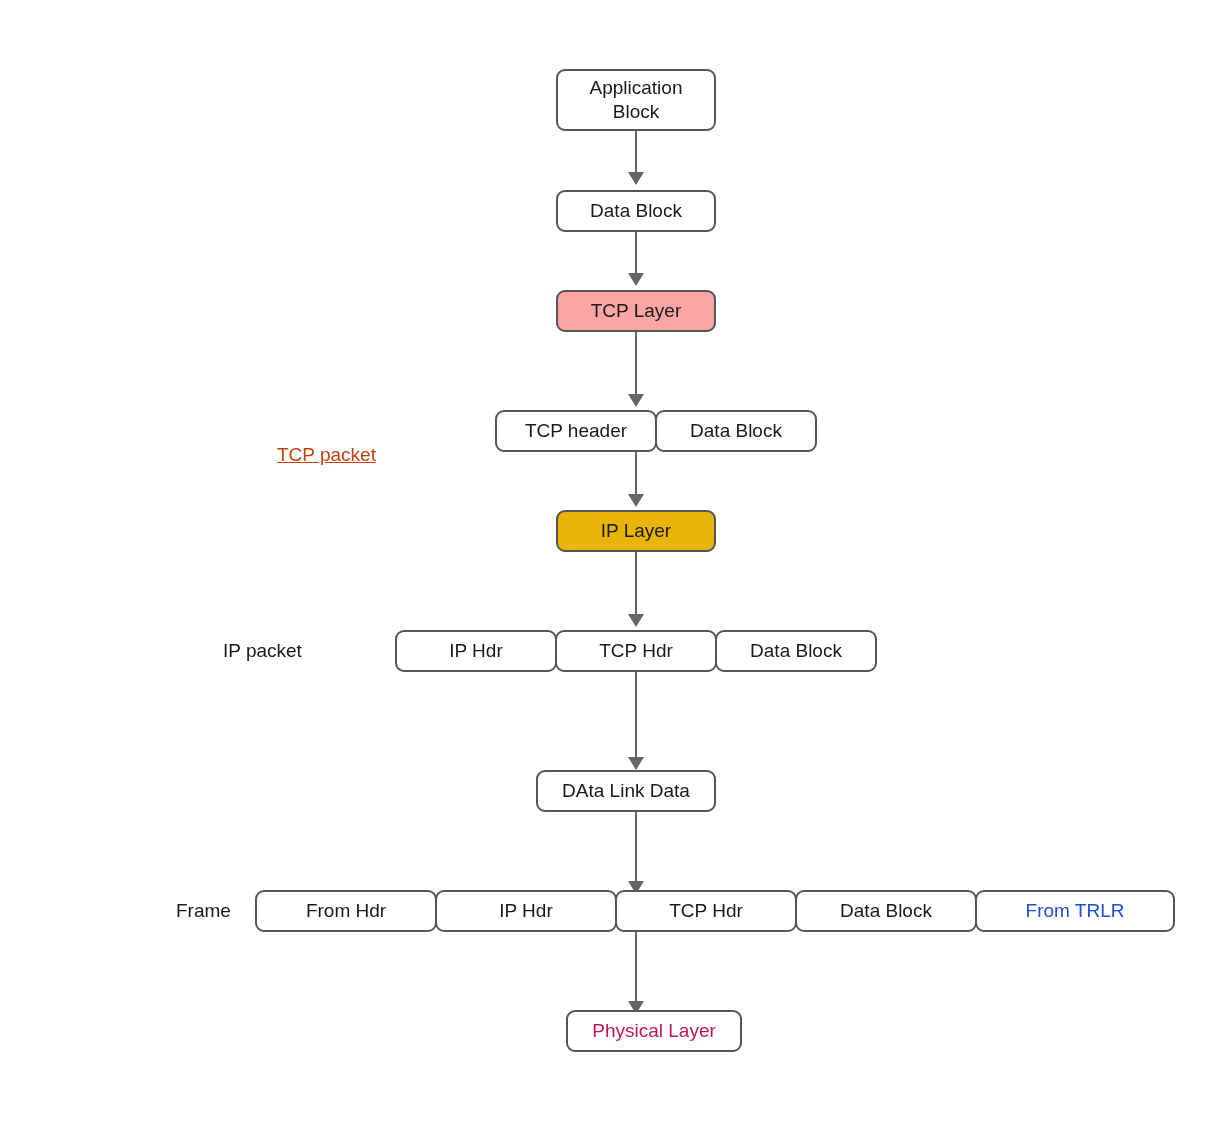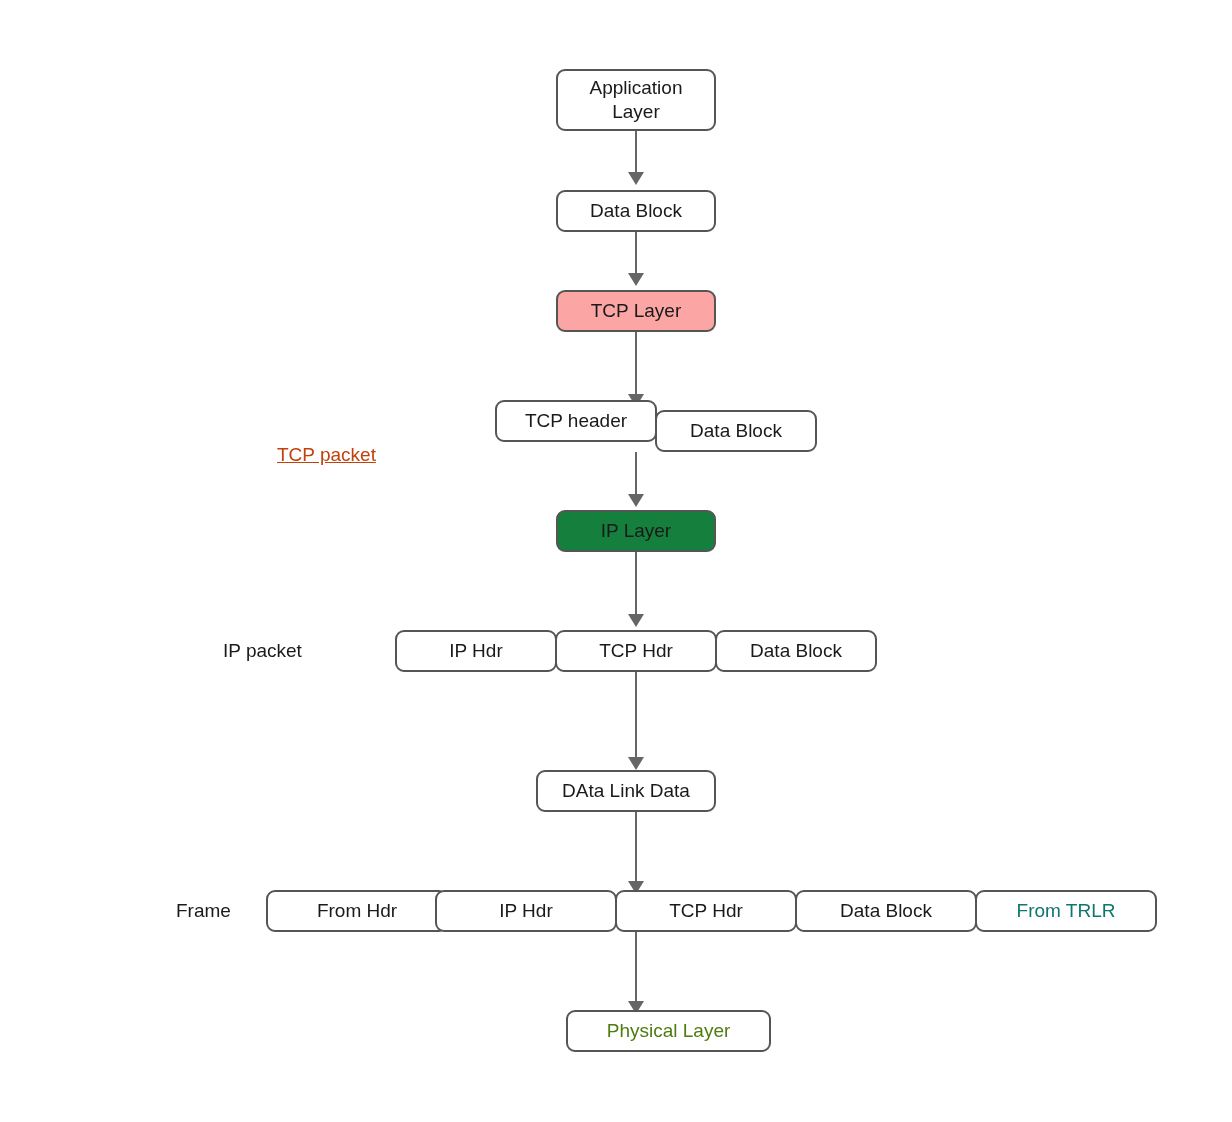--- a/index.html
+++ b/index.html
@@ -104,72 +104,72 @@
   <div class="conn-head" style="left: 628px; top: 757px; border-top-color: rgb(102, 102, 102);"></div>
 
   <div class="conn-line" style="left: 635px; top: 812px; height: 72px; background: rgb(102, 102, 102);"></div>
   <div class="conn-head" style="left: 628px; top: 881px; border-top-color: rgb(102, 102, 102);"></div>
 
   <div class="conn-line" style="left: 635px; top: 932px; height: 72px; background: rgb(102, 102, 102);"></div>
   <div class="conn-head" style="left: 628px; top: 1001px; border-top-color: rgb(102, 102, 102);"></div>
 
   <div class="node two-line" style="left: 556px; top: 69px; width: 160px; height: 62px; border-color: rgb(85, 85, 85); background: rgb(255, 255, 255); color: rgb(26, 26, 26);">
     <span>Application</span>
-    <span>Layer</span>
+    <span>Block</span>
   </div>
 
   <div class="node" style="left: 556px; top: 190px; width: 160px; height: 42px; border-color: rgb(85, 85, 85); background: rgb(255, 255, 255); color: rgb(26, 26, 26);">
     <span>Data Block</span>
   </div>
 
   <div class="node" style="left: 556px; top: 290px; width: 160px; height: 42px; border-color: rgb(85, 85, 85); background: #fca5a5; color: rgb(26, 26, 26);">
     <span>TCP Layer</span>
   </div>
 
-  <div class="node" style="left: 556px; top: 510px; width: 160px; height: 42px; border-color: rgb(85, 85, 85); background: #15803d; color: rgb(26, 26, 26);">
+  <div class="node" style="left: 556px; top: 510px; width: 160px; height: 42px; border-color: rgb(85, 85, 85); background: #eab308; color: rgb(26, 26, 26);">
     <span>IP Layer</span>
   </div>
 
   <div class="node" style="left: 536px; top: 770px; width: 180px; height: 42px; border-color: rgb(85, 85, 85); background: rgb(255, 255, 255); color: rgb(26, 26, 26);">
     <span>DAta Link Data</span>
   </div>
 
-  <div class="node" style="left: 566px; top: 1010px; width: 205px; height: 42px; border-color: rgb(85, 85, 85); background: rgb(255, 255, 255); color: #4d7c0f;">
+  <div class="node" style="left: 566px; top: 1010px; width: 176px; height: 42px; border-color: rgb(85, 85, 85); background: rgb(255, 255, 255); color: #be185d;">
     <span>Physical Layer</span>
   </div>
 
   <div class="row-label" style="left: 277px; top: 444px; color: #c2410c; text-decoration: underline;">TCP packet</div>
-  <div class="cell" style="left: 495px; top: 400px; width: 162px; height: 42px; border-color: rgb(85, 85, 85); background: rgb(255, 255, 255); color: rgb(26, 26, 26);">
+  <div class="cell" style="left: 495px; top: 410px; width: 162px; height: 42px; border-color: rgb(85, 85, 85); background: rgb(255, 255, 255); color: rgb(26, 26, 26);">
     <span>TCP header</span>
   </div>
   <div class="cell" style="left: 655px; top: 410px; width: 162px; height: 42px; border-color: rgb(85, 85, 85); background: rgb(255, 255, 255); color: rgb(26, 26, 26);">
     <span>Data Block</span>
   </div>
 
   <div class="row-label" style="left: 223px; top: 640px; color: rgb(26, 26, 26);">IP packet</div>
   <div class="cell" style="left: 395px; top: 630px; width: 162px; height: 42px; border-color: rgb(85, 85, 85); background: rgb(255, 255, 255); color: rgb(26, 26, 26);">
     <span>IP Hdr</span>
   </div>
   <div class="cell" style="left: 555px; top: 630px; width: 162px; height: 42px; border-color: rgb(85, 85, 85); background: rgb(255, 255, 255); color: rgb(26, 26, 26);">
     <span>TCP Hdr</span>
   </div>
   <div class="cell" style="left: 715px; top: 630px; width: 162px; height: 42px; border-color: rgb(85, 85, 85); background: rgb(255, 255, 255); color: rgb(26, 26, 26);">
     <span>Data Block</span>
   </div>
 
   <div class="row-label" style="left: 167px; top: 900px; color: rgb(26, 26, 26); margin-left: 9px;">Frame</div>
-  <div class="cell" style="left: 255px; top: 890px; width: 182px; height: 42px; border-color: rgb(85, 85, 85); background: rgb(255, 255, 255); color: rgb(26, 26, 26); margin-left: 11px;">
+  <div class="cell" style="left: 255px; top: 890px; width: 182px; height: 42px; border-color: rgb(85, 85, 85); background: rgb(255, 255, 255); color: rgb(26, 26, 26);">
     <span>From Hdr</span>
   </div>
   <div class="cell" style="left: 435px; top: 890px; width: 182px; height: 42px; border-color: rgb(85, 85, 85); background: rgb(255, 255, 255); color: rgb(26, 26, 26);">
     <span>IP Hdr</span>
   </div>
   <div class="cell" style="left: 615px; top: 890px; width: 182px; height: 42px; border-color: rgb(85, 85, 85); background: rgb(255, 255, 255); color: rgb(26, 26, 26);">
     <span>TCP Hdr</span>
   </div>
   <div class="cell" style="left: 795px; top: 890px; width: 182px; height: 42px; border-color: rgb(85, 85, 85); background: rgb(255, 255, 255); color: rgb(26, 26, 26);">
     <span>Data Block</span>
   </div>
-  <div class="cell" style="left: 975px; top: 890px; width: 182px; height: 42px; border-color: rgb(85, 85, 85); background: rgb(255, 255, 255); color: #0f766e;">
+  <div class="cell" style="left: 975px; top: 890px; width: 200px; height: 42px; border-color: rgb(85, 85, 85); background: rgb(255, 255, 255); color: #1d4ed8;">
     <span>From TRLR</span>
   </div>
 
 </div>
 
 </body></html>

